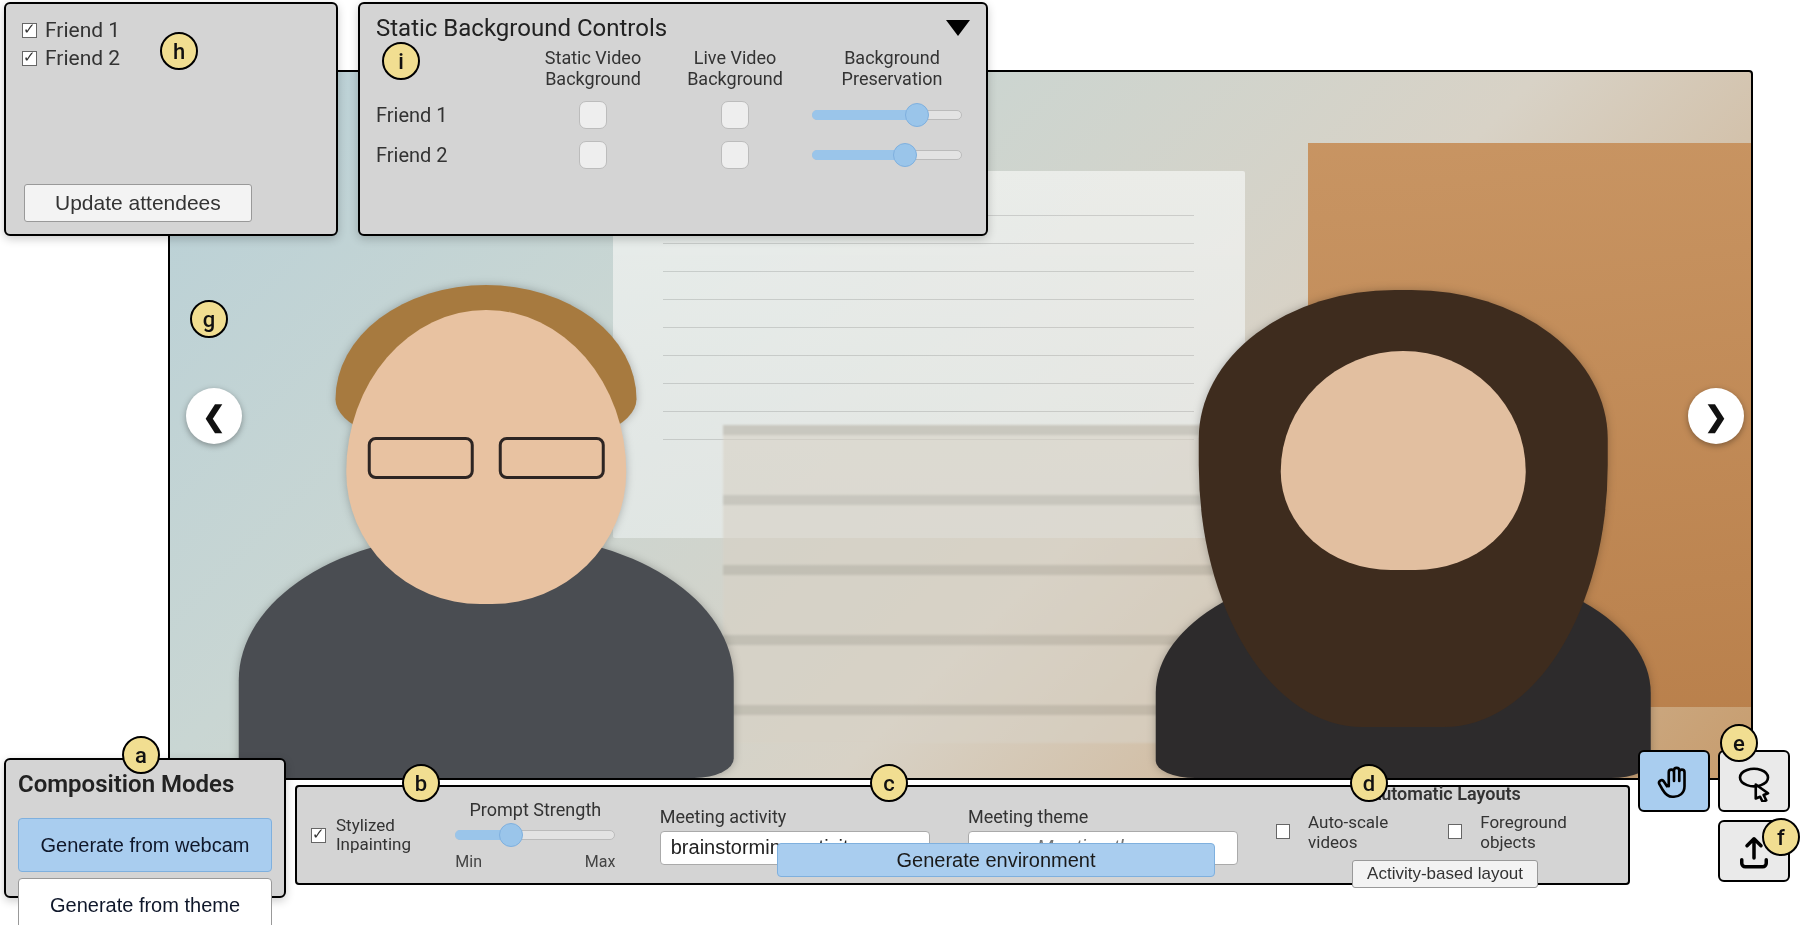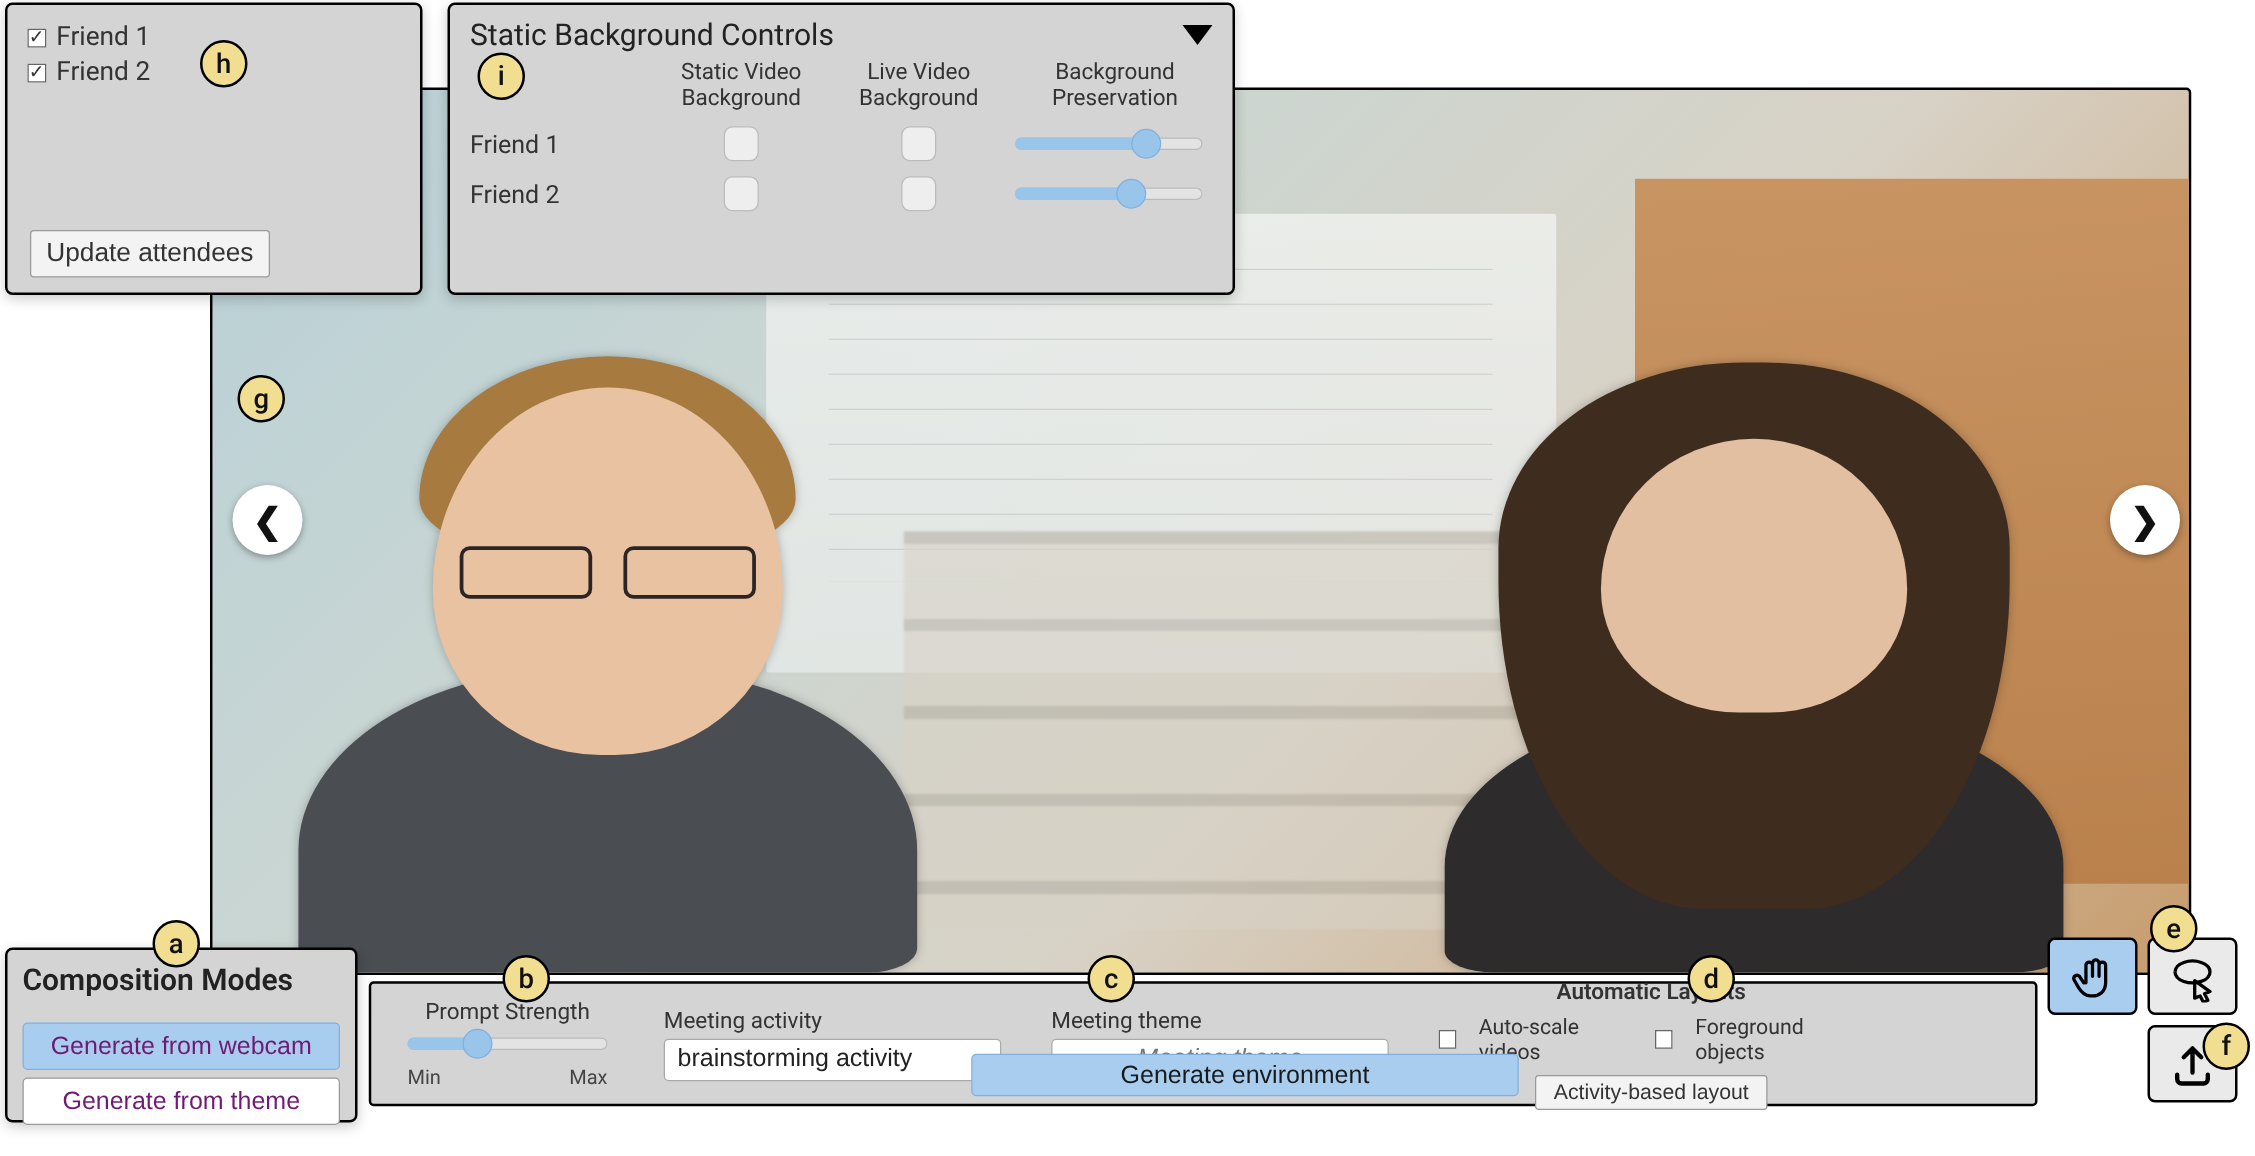--- a/index.html
+++ b/index.html
@@ -129,21 +129,21 @@
     border-top:16px solid #000;
   }
 
   
   #session-panel{left:4px;top:2px;width:334px;height:234px;}
   .attendee-row{display:flex;align-items:center;gap:8px;font-size:21px;color:#333;margin:4px 0;}
   .chk{width:15px;height:15px;border:1px solid #666;background:#fff;position:relative;cursor:pointer;}
   .chk.checked::after{content:"✓";position:absolute;left:0;top:-4px;font-size:15px;color:#333;}
   .plain-btn{
     background:#f3f3f3;border:1px solid #999;border-radius:3px;
-    font-size:21px;color:#333;padding:6px 12px;cursor:pointer;
+    font-size:21px;color:#333;padding:6px 30px;cursor:pointer;
   }
   #session-panel .plain-btn{position:absolute;bottom:12px;left:18px;}
 
   
   #vbc-panel{left:358px;top:2px;width:630px;height:234px;}
   .vbc-grid{
     display:grid;
     grid-template-columns: 140px 130px 130px 160px;
     column-gap:8px;row-gap:10px;
     align-items:center;
@@ -201,22 +201,22 @@
     background:#f3f3f3;border:1px solid #999;border-radius:3px;
     font-size:17px;color:#333;padding:3px 14px;cursor:pointer;margin-top:4px;
   }
 
   
   #comp-panel{
     left:4px;top:758px;width:282px;height:140px;padding:10px 12px;
   }
   #comp-panel .panel-title{font-size:24px;font-weight:600;margin-bottom:20px;}
   .mode-btn{
-    display:block;width:100%;height:38px;margin:6px 0;
-    border:1px solid #999;border-radius:4px;font-size:20px;color:#701a75;cursor:pointer;
+    display:block;width:100%;height:54px;margin:6px 0;
+    border:1px solid #999;border-radius:4px;font-size:20px;color:#0f172a;cursor:pointer;
     background:#fff;
   }
   .mode-btn.active{background:#a9cdef;border-color:#7fb0de;}
 
   
   .tool-cluster{
     position:absolute;left:1638px;top:750px;width:160px;
     display:flex;flex-wrap:wrap;gap:8px;
   }
   .tool-btn{
@@ -309,20 +309,25 @@
   </div>
 </div>
 
 <div id="comp-panel" class="panel">
   <div class="panel-title">Composition Modes</div>
   <button class="mode-btn active">Generate from webcam</button>
   <button class="mode-btn">Generate from theme</button>
 </div>
 
 <div class="bottom-bar">
+  <div class="bb-col stylized">
+    <span class="chk checked"></span>
+    <span style="white-space:pre-line;font-size:17px;line-height:1.1;">Stylized
+Inpainting</span>
+  </div>
 
   <div class="bb-col bb-strength">
     <div class="bb-label">Prompt Strength</div>
     <div class="slider" style="width:160px">
       <div class="track"></div>
         <div class="fill" style="width:35%"></div>
         <div class="knob" style="left:35%"></div>
     </div>
     <div class="minmax">
       <span>Min</span>

